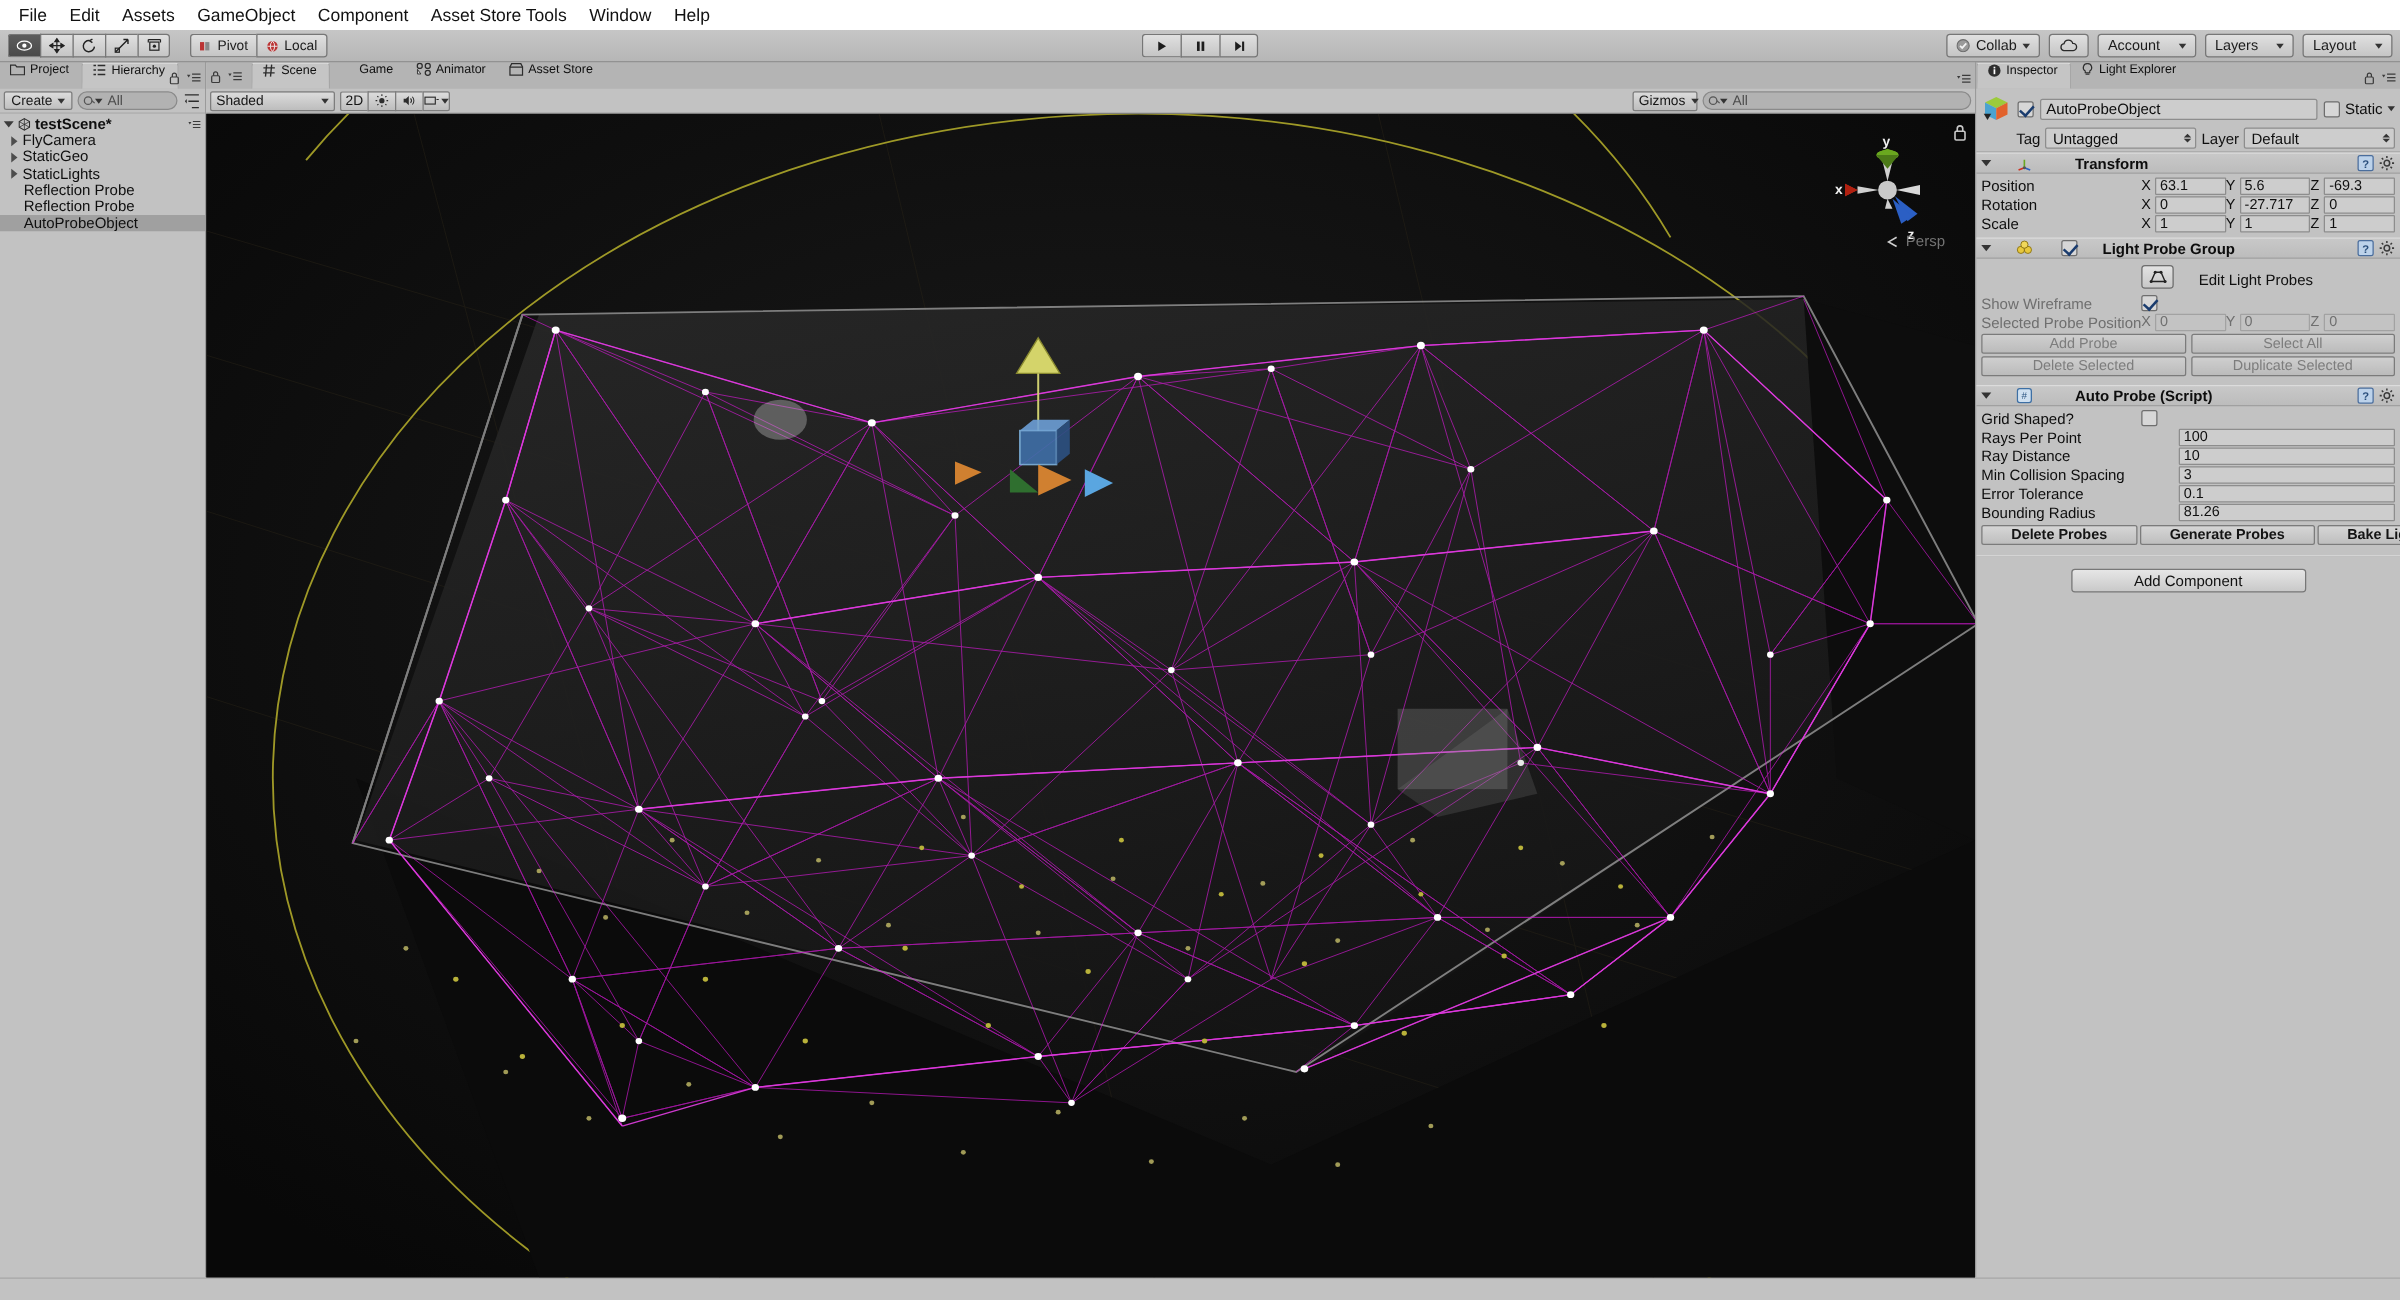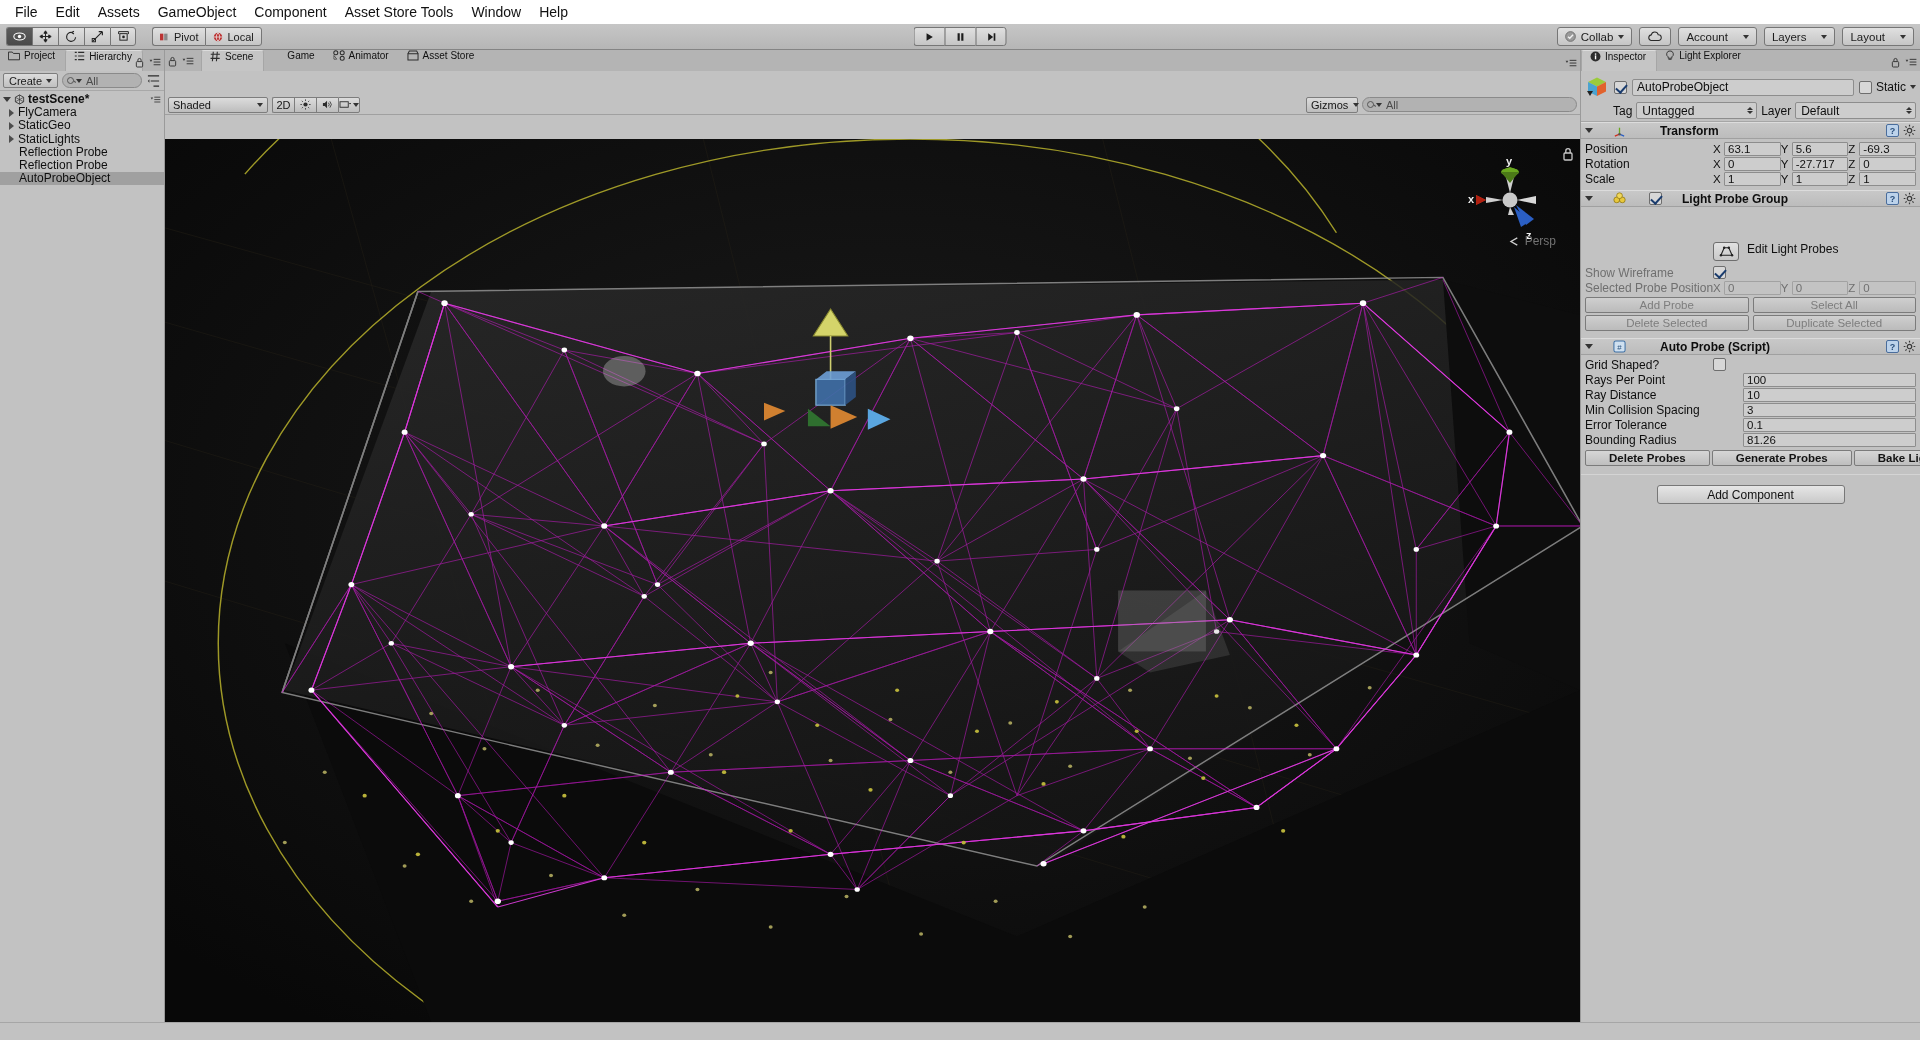--- a/index.html
+++ b/index.html
@@ -104,21 +104,21 @@
   .h-row.selected { background: #a0a0a0; }
   .h-arrow { width: 0; height: 0; border-top: 4px solid transparent; border-bottom: 4px solid transparent; border-left: 5px solid #4d4d4d; margin-right: 4px; flex: 0 0 auto; }
   .h-arrow.down { border-left: 4px solid transparent; border-right: 4px solid transparent; border-top: 5px solid #3b3b3b; border-bottom: 0; margin-right: 3px; }
   .h-indent1 { padding-left: 9px; }
   .h-indent2 { padding-left: 19px; }
   .unity-ico { width: 11px; height: 11px; margin-right: 3px; flex:0 0 auto; }
   .h-row .lbl { line-height: 13px; }
   .h-row.scene .lbl { font-weight: bold; }
 
   
-  .scene-panel { flex: 1 1 auto; min-width: 0; gap: 24px; }
+  .scene-panel { flex: 1 1 auto; min-width: 0; }
   .scene-toolbar {
     height: 20px; flex: 0 0 20px; display:flex; align-items:center; gap: 4px;
     background: #c2c2c2; padding: 0 3px; border-bottom: 1px solid #a0a0a0;
   }
   .st-dd {
     height: 16px; padding: 0 4px; font-size: 11px; color: #151515;
     background: linear-gradient(to bottom,#dcdcdc,#bdbdbd); border: 1px solid #7d7d7d;
     border-radius: 2px; display: flex; align-items: center; gap: 5px;
   }
   .st-btn {
@@ -203,21 +203,21 @@
     margin-left: 30px;
   }
   .btn-std {
     height: 16px; background: linear-gradient(to bottom,#d6d6d6,#bebebe);
     border: 1px solid #7b7b7b; border-radius: 2px; font-size: 11.5px; color: #141414;
     display: flex; align-items: center; justify-content: center;
   }
   .btn-std.dim { color: #7d7d7d; background: linear-gradient(to bottom,#cfcfcf,#bbbbbb); }
   .btn-row { display: flex; gap: 4px; margin-top: 2px; }
   .btn-row > * { flex: 1 1 0; }
-  .edit-probe-row { display: flex; align-items: flex-start; gap: 8px; padding: 3px 0 4px 128px; margin-top: 30px; }
+  .edit-probe-row { display: flex; align-items: flex-end; gap: 20px; padding: 3px 0 4px 128px; }
   .edit-probe-btn {
     width: 26px; height: 19px; background: linear-gradient(to bottom,#e2e2e2,#c8c8c8);
     border: 1px solid #6e6e6e; border-radius: 3px; display:flex; align-items:center; justify-content:center;
   }
   .sep-line { height: 1px; background: #a4a4a4; margin: 4px 0 0 0; border-bottom: 1px solid #d4d4d4;}
   .add-comp-wrap { display: flex; justify-content: center; padding: 10px 0 0 0; }
   .add-comp {
     width: 188px; height: 19px; background: linear-gradient(to bottom,#e6e6e6,#c9c9c9);
     border: 1px solid #777; border-radius: 3px; font-size: 12px; color: #111;
     display: flex; align-items: center; justify-content: center;

